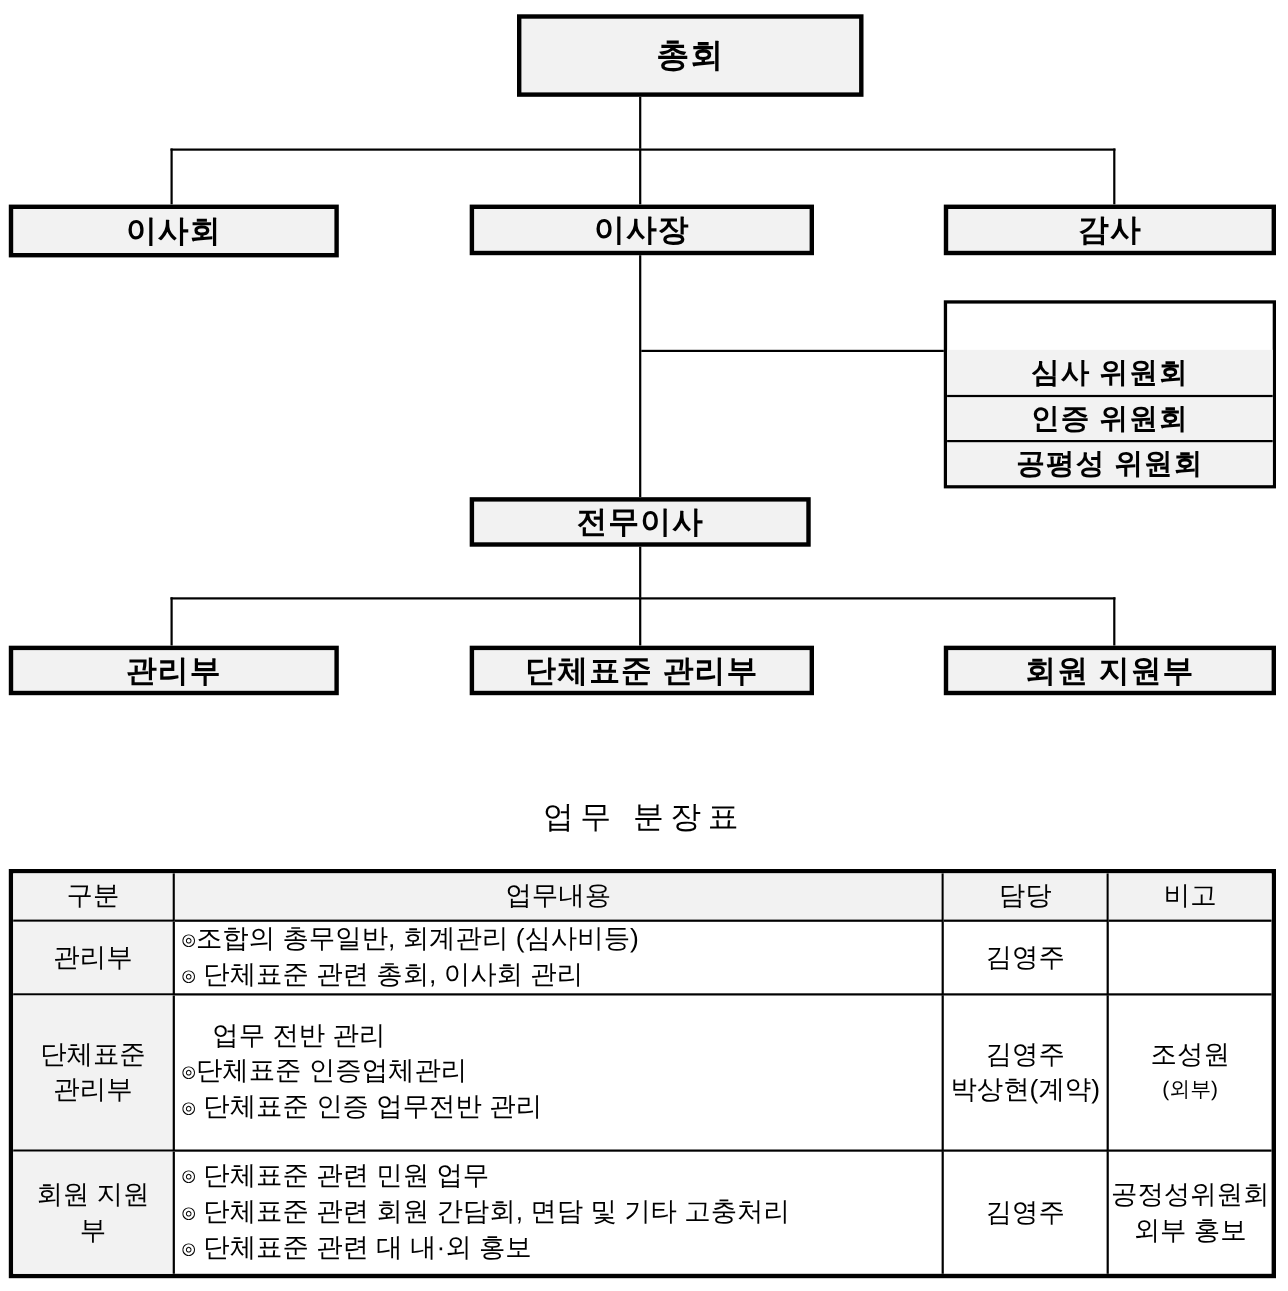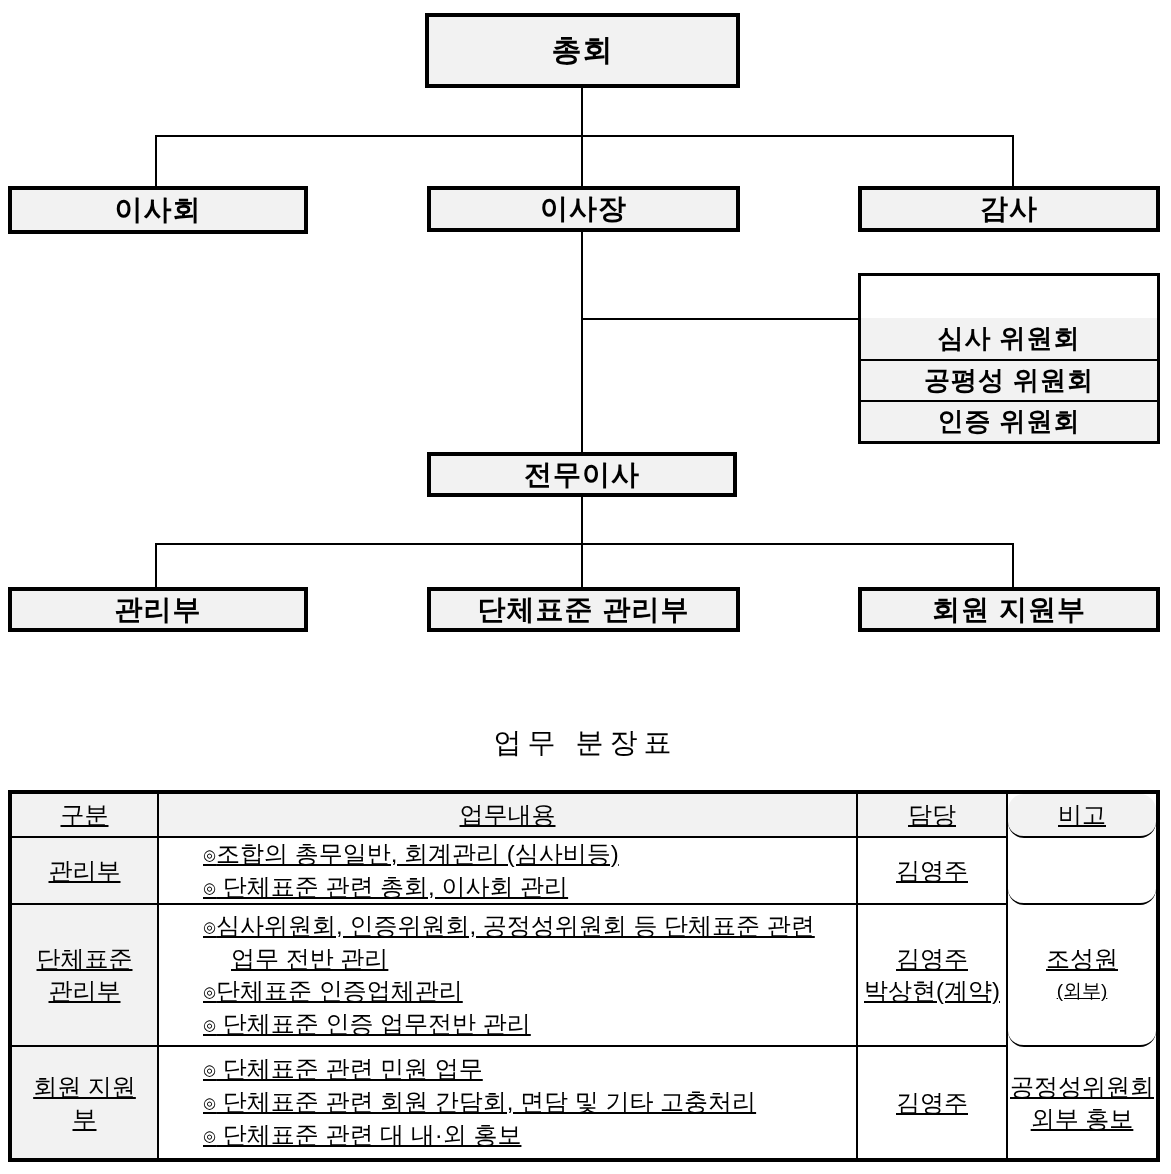--- a/index.html
+++ b/index.html
@@ -6,21 +6,21 @@
   body { font-family:"Liberation Sans", sans-serif; color:#000; }
   .page { position:relative; width:1171px; height:1174px; background:#fff; overflow:hidden; }
 
   
   .node {
     position:absolute; box-sizing:border-box;
     background:#f2f2f2; border:4px solid #000;
     display:flex; align-items:center; justify-content:center;
     font-weight:bold; font-size:28px; letter-spacing:1px;
   }
-  .node.big { font-size:30px; }
+  .node.big { font-size:30px;margin-left:45px; }
 
   
   .line { position:absolute; background:#000; }
 
   
   .committee-stack {
     position:absolute; left:858px; top:273px; width:302px;
     box-sizing:border-box; border:3px solid #000;
   }
   .committee {
@@ -42,30 +42,30 @@
     position:absolute; left:8px; top:790px; width:1152px;
     box-sizing:border-box; border:4px solid #000;
     display:grid;
     grid-template-columns:147px 699px 150px 148px;
     grid-template-rows:44px 67px 142px 111px;
   }
   .cell {
     box-sizing:border-box; border-right:2px solid #000; border-bottom:2px solid #000;
     font-size:24px; display:flex; flex-direction:column;
     align-items:center; justify-content:center; text-align:center;
-    line-height:32px; overflow:hidden;text-decoration:underline;
+    line-height:32px; overflow:hidden;
   }
-  .cell.last-col { border-right:none;border-radius:16px; }
+  .cell.last-col { border-right:none; }
   .cell.last-row { border-bottom:none; }
   .cell.gray { background:#f2f2f2; }
   .cell.duties {
     align-items:flex-start; text-align:left; padding:3px 6px;
   }
   .cat { padding:0 10px; }
-  .duty-line { white-space:nowrap;margin-left:38px; }
+  .duty-line { white-space:nowrap; }
   .duty-line.indent { padding-left:28px; }
   .bullet { font-size:15px; vertical-align:2px; }
   .note-small { font-size:19px; }
 </style>
 </head>
 <body>
 
 <div class="page">
 
   <div class="node big" style="left:425px; top:13px; width:315px; height:75px;">총회</div>
@@ -79,22 +79,22 @@
   <div class="node" style="left:8px; top:186px; width:300px; height:48px;">이사회</div>
   <div class="node" style="left:858px; top:186px; width:302px; height:46px;">감사</div>
   <div class="node" style="left:427px; top:186px; width:313px; height:46px;">이사장</div>
 
   <div class="line" style="left:581px; top:232px; width:2px; height:220px;"></div>
 
   <div class="line" style="left:583px; top:318px; width:275px; height:2px;"></div>
 
   <div class="committee-stack">
     <div class="committee">심사 위원회</div>
+    <div class="committee">인증 위원회</div>
     <div class="committee">공평성 위원회</div>
-    <div class="committee">인증 위원회</div>
   </div>
 
   <div class="node" style="left:427px; top:452px; width:310px; height:45px;">전무이사</div>
 
   <div class="line" style="left:581px; top:497px; width:2px; height:46px;"></div>
   <div class="line" style="left:155px; top:543px; width:859px; height:2px;"></div>
   <div class="line" style="left:155px; top:543px; width:2px; height:44px;"></div>
   <div class="line" style="left:581px; top:543px; width:2px; height:44px;"></div>
   <div class="line" style="left:1012px; top:543px; width:2px; height:44px;"></div>
 
@@ -116,21 +116,20 @@
       <div class="duty-line"><span class="bullet">◎</span><span>조합의 총무일반, 회계관리 (심사비등)</span></div>
       <div class="duty-line"><span class="bullet">◎</span><span> 단체표준 관련 총회, 이사회 관리</span></div>
     </div>
     <div class="cell">
       <div>김영주</div>
     </div>
     <div class="cell last-col"></div>
 
     <div class="cell gray cat">단체표준 관리부</div>
     <div class="cell duties">
-      <div class="duty-line"><span class="bullet">◎</span><span>심사위원회, 인증위원회, 공정성위원회 등 단체표준 관련</span></div>
       <div class="duty-line indent"><span>업무 전반 관리</span></div>
       <div class="duty-line"><span class="bullet">◎</span><span>단체표준 인증업체관리</span></div>
       <div class="duty-line"><span class="bullet">◎</span><span> 단체표준 인증 업무전반 관리</span></div>
     </div>
     <div class="cell">
       <div>김영주</div>
       <div>박상현(계약)</div>
     </div>
     <div class="cell last-col">
       <div>조성원</div>

